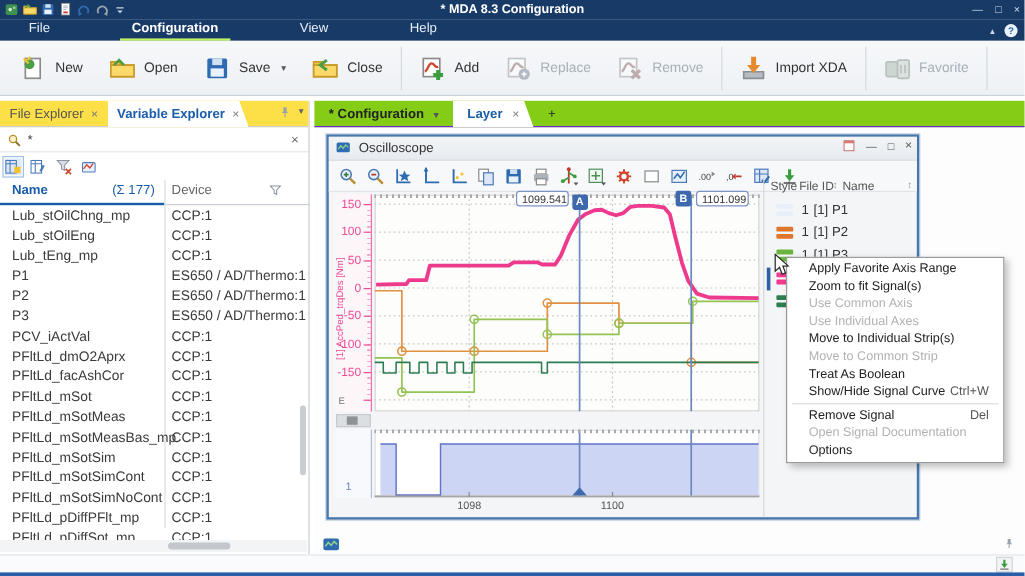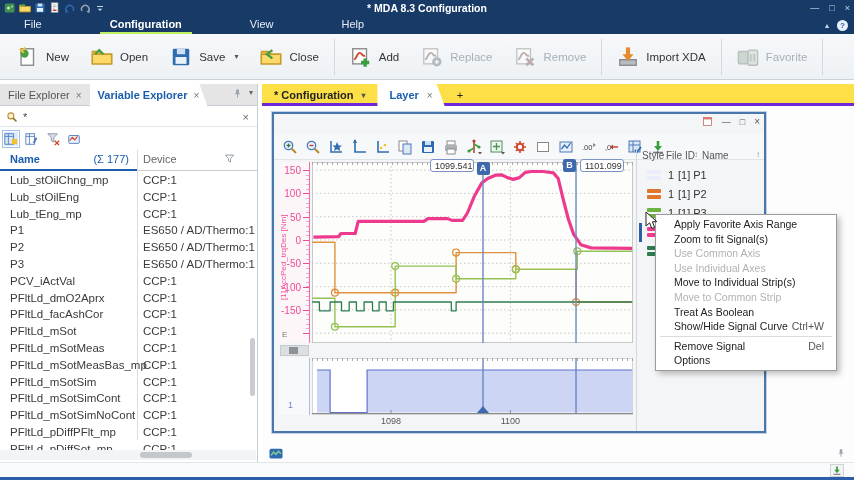--- a/index.html
+++ b/index.html
@@ -27,21 +27,21 @@
   .rbtn { display:flex; align-items:center; gap:7px; padding:0 11px; height:40px; cursor:pointer; }
   .rbtn .lbl { font-size:11.5px; color:#333; white-space:nowrap; }
   .rbtn.disabled .lbl { color:#a7b0b9; }
   .rbtn.disabled .ic { opacity:.45; filter:grayscale(75%); }
   .rbtn .ic { width:22px; height:22px; }
   .rsep { width:1px; height:36px; background:#d3d9df; margin:0 4px; }
   .caret { font-size:8px; color:#555; margin-left:2px; }
 
   
   .left-panel { position:absolute; left:0; top:84px; width:258px; height:378px; background:#fff; border-right:1px solid #c8cdd3; }
-  .ltabs { position:absolute; left:0; top:0; width:100%; height:22px; background:#e5e5e5; border-bottom:1px solid #c9ced6; display:flex; }
+  .ltabs { position:absolute; left:0; top:0; width:100%; height:22px; background:#fde047; border-bottom:1px solid #c9ced6; display:flex; }
   .ltab { padding:0 8px; height:22px; line-height:21px; color:#555; display:flex; gap:6px; align-items:center; cursor:pointer;
           clip-path:polygon(0 0, calc(100% - 8px) 0, 100% 100%, 0 100%); }
   .ltab.active { background:#fff; color:#1a5dab; font-weight:bold; }
   .ltab .x { font-weight:normal; color:#777; font-size:10px; }
   .ltab-right { position:absolute; right:4px; top:4px; display:flex; gap:6px; color:#666; }
   .search-row { position:absolute; left:0; top:23px; width:100%; height:20px; border-bottom:1px solid #e4e7ea; display:flex; align-items:center; padding:0 6px; gap:5px; }
   .search-row input { border:none; outline:none; flex:1; font-size:11px; color:#444; font-family:inherit; background:transparent; }
   .search-clear { color:#666; font-size:11px; cursor:pointer; padding-right:2px; }
   .ptools { position:absolute; left:4px; top:46px; height:18px; display:flex; gap:7px; align-items:center; }
   .ptools .ic { width:14px; height:14px; cursor:pointer; }
@@ -57,21 +57,21 @@
   .vrows { position:absolute; left:0; top:88px; width:256px; height:282px; overflow:hidden;text-decoration:underline; }
   .vrow { position:absolute; left:0; width:256px; height:17px; cursor:default; }
   .vrow .n { position:absolute; left:10px; top:2px; color:#3a3a3a; font-size:11.5px; white-space:nowrap; }
   .vrow .d { position:absolute; left:143px; top:2px; color:#3a3a3a; font-size:11.5px; white-space:nowrap; }
   .vsb { position:absolute; right:2px; top:254px; width:5px; height:58px; background:#c9ccd0; border-radius:3px; }
   .hsb-track { position:absolute; left:0; top:366px; width:256px; height:10px; background:#f3f4f5; }
   .hsb { position:absolute; left:140px; top:2px; width:52px; height:6px; background:#c4c7cb; border-radius:3px; }
 
   
   .right-area { position:absolute; left:262px; top:84px; width:592px; height:378px; background:#fdfdfd; }
-  .rtabs { position:absolute; left:0; top:0; width:100%; height:22px; background:#fde047; border-bottom:3px solid #6d28d9; display:flex; }
+  .rtabs { position:absolute; left:0; top:0; width:100%; height:22px; background:#84cc16; border-bottom:1px solid #6d28d9; display:flex; }
   .rtab { padding:0 12px; height:22px; line-height:21px; color:#222; display:flex; gap:8px; align-items:center; cursor:pointer;
           clip-path:polygon(0 0, calc(100% - 8px) 0, 100% 100%, 0 100%); }
   .rtab.bold { font-weight:bold; }
   .rtab.active { background:#fff; color:#1a5dab; font-weight:bold; }
   .rtab .x { font-weight:normal; color:#777; font-size:10px; }
   .rtab .c { font-size:8px; color:#555; }
 
   
   .osc { position:absolute; left:10px; top:28px; width:494px; height:321px; background:#f4f5f7; border:2px solid #4877ad; box-shadow:0 0 0 1px #c3d2e4; }
   .osc-title { position:absolute; left:0; top:0; width:100%; height:20px; background:linear-gradient(#f2f4f7,#e7ebf0); border-bottom:1px solid #d0d6dd; display:flex; align-items:center; gap:6px; padding-left:5px; }
@@ -456,20 +456,29 @@
         <div class="rtab active">
           <span>Layer</span>
           <span class="x">×</span>
         </div>
         <div class="rtab">
           <span>+</span>
         </div>
       </div>
 
     <div class="osc">
+      <div class="osc-title">
+        <span class="ic" style="width:14px;height:11px;">
+            <svg viewBox="0 0 16 16">
+              <rect x="0" y="1" width="16" height="12" rx="2" fill="#2f6bb0"></rect>
+              <path d="M2 9 l3-4 3 3 3-4 3 3" fill="none" stroke="#8fd08f" stroke-width="1.6"></path>
+            </svg>
+          </span>
+        <span class="t">Oscilloscope</span>
+      </div>
       <div class="osc-btns">
         <span class="ic" style="width:11px;height:11px;">
             <svg viewBox="0 0 16 16">
               <rect x="2" y="2" width="12" height="12" fill="#fff" stroke="#b3584d"></rect>
               <rect x="2" y="2" width="12" height="3" fill="#d87b6f"></rect>
             </svg>
           </span>
         <span>—</span>
         <span>□</span>
         <span style="font-size:10px;">×</span>
@@ -742,20 +751,21 @@
       <div class="mi">Apply Favorite Axis Range</div>
       <div class="mi">Zoom to fit Signal(s)</div>
       <div class="mi disabled">Use Common Axis</div>
       <div class="mi disabled">Use Individual Axes</div>
       <div class="mi">Move to Individual Strip(s)</div>
       <div class="mi disabled">Move to Common Strip</div>
       <div class="mi">Treat As Boolean</div>
       <div class="mi">Show/Hide Signal Curve<span class="sc">Ctrl+W</span></div>
       <div class="msep"></div>
       <div class="mi">Remove Signal<span class="sc">Del</span></div>
+      <div class="mi disabled">Open Signal Documentation</div>
       <div class="mi">Options</div>
     </div>
 
   <div class="mouse-cursor">
     <svg width="14" height="20" viewBox="0 0 14 20">
       <polygon points="1,1 1,15 4.6,11.8 6.8,17.5 9.6,16.4 7.4,10.8 11.8,10.6" fill="#fff" stroke="#222" stroke-width="1"></polygon>
     </svg>
   </div>
 
   <div class="statusbar">

